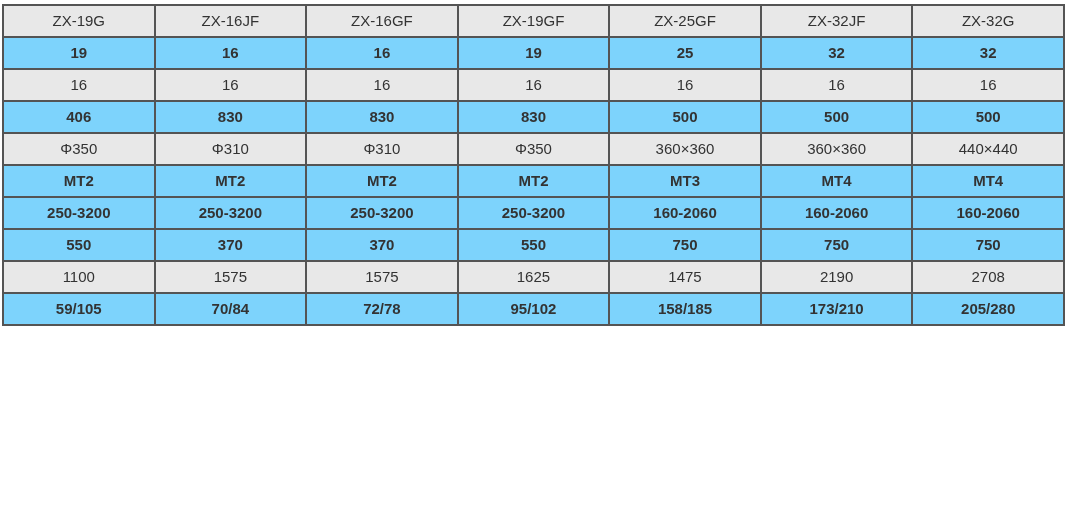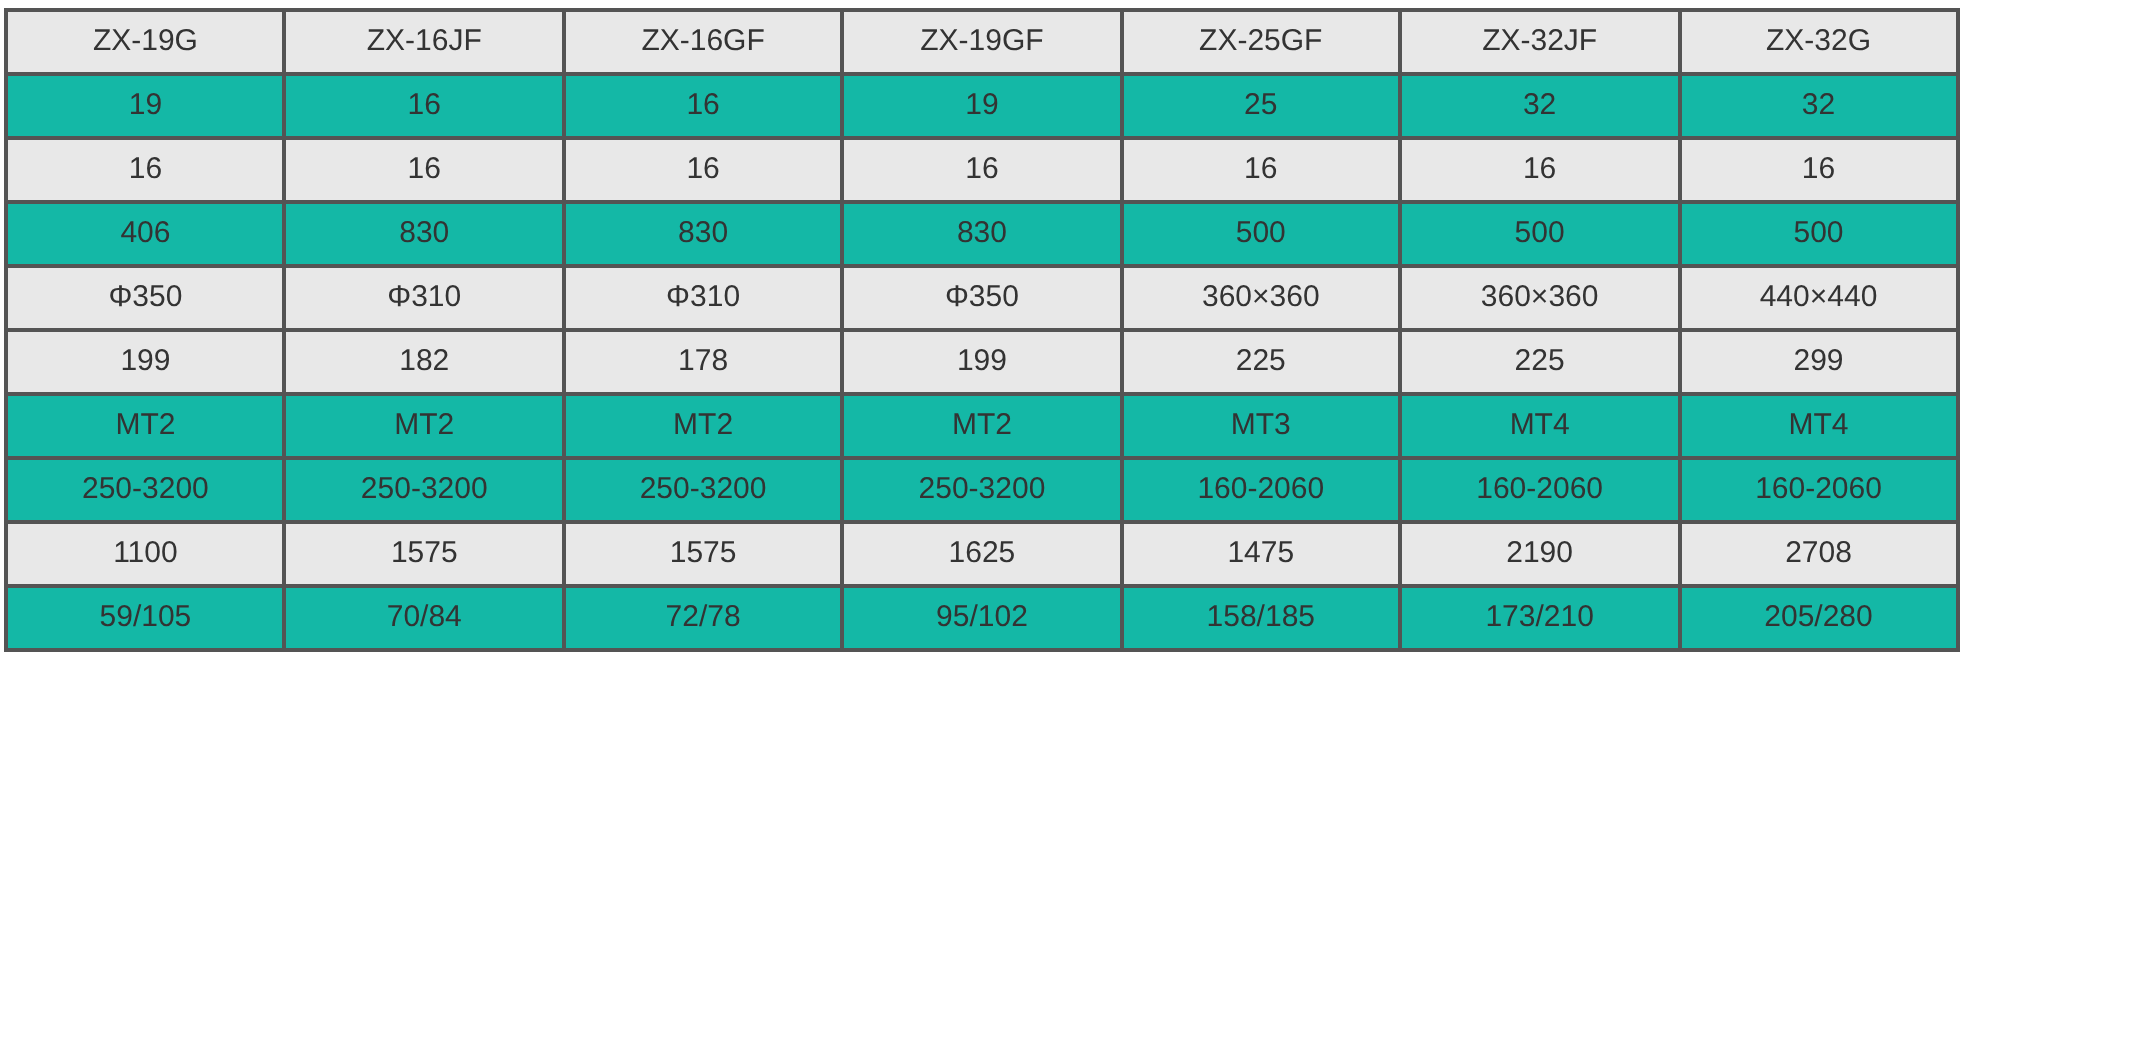--- a/index.html
+++ b/index.html
@@ -10,42 +10,43 @@
     height: 530px;
     overflow: hidden;
     font-family: "Liberation Sans", "DejaVu Sans", sans-serif;
   }
   .table-wrap {
     padding: 4px 2px 5px 2px;
   }
   table.spec-table {
     border-collapse: collapse;
     table-layout: fixed;
-    width: 978px;
+    width: 1063px;
   }
   table.spec-table th,
   table.spec-table td {
     border: 2px solid #545454;
     text-align: center;
     vertical-align: middle;
     font-size: 15px;
     color: #333333;
     font-weight: normal;
     padding: 0 2px;
     height: 30px;
     white-space: pre-line;
     line-height: 1.3;
     overflow: hidden;
   }
   table.spec-table tr.shade th,
   table.spec-table tr.shade td {
     background: #e8e8e8;
   }
   table.spec-table tr.plain td {
-    background: #14b8a6;
+    background: #7dd3fc;
+    font-weight: bold;
   }
   table.spec-table tr.tall td {
     height: 62px;
   }
 </style>
 </head>
 <body>
 
 <div class="table-wrap">
   <table class="spec-table">
@@ -90,46 +91,46 @@
         </tr>
         <tr class="shade">
           <td>Φ350</td>
           <td>Φ310</td>
           <td>Φ310</td>
           <td>Φ350</td>
           <td>360×360</td>
           <td>360×360</td>
           <td>440×440</td>
         </tr>
-        <tr class="shade">
-          <td>199</td>
-          <td>182</td>
-          <td>178</td>
-          <td>199</td>
-          <td>225</td>
-          <td>225</td>
-          <td>299</td>
-        </tr>
         <tr class="plain">
           <td>MT2</td>
           <td>MT2</td>
           <td>MT2</td>
           <td>MT2</td>
           <td>MT3</td>
           <td>MT4</td>
           <td>MT4</td>
         </tr>
         <tr class="plain">
           <td>250-3200</td>
           <td>250-3200</td>
           <td>250-3200</td>
           <td>250-3200</td>
           <td>160-2060</td>
           <td>160-2060</td>
           <td>160-2060</td>
+        </tr>
+        <tr class="plain">
+          <td>550</td>
+          <td>370</td>
+          <td>370</td>
+          <td>550</td>
+          <td>750</td>
+          <td>750</td>
+          <td>750</td>
         </tr>
         <tr class="shade">
           <td>1100</td>
           <td>1575</td>
           <td>1575</td>
           <td>1625</td>
           <td>1475</td>
           <td>2190</td>
           <td>2708</td>
         </tr>

